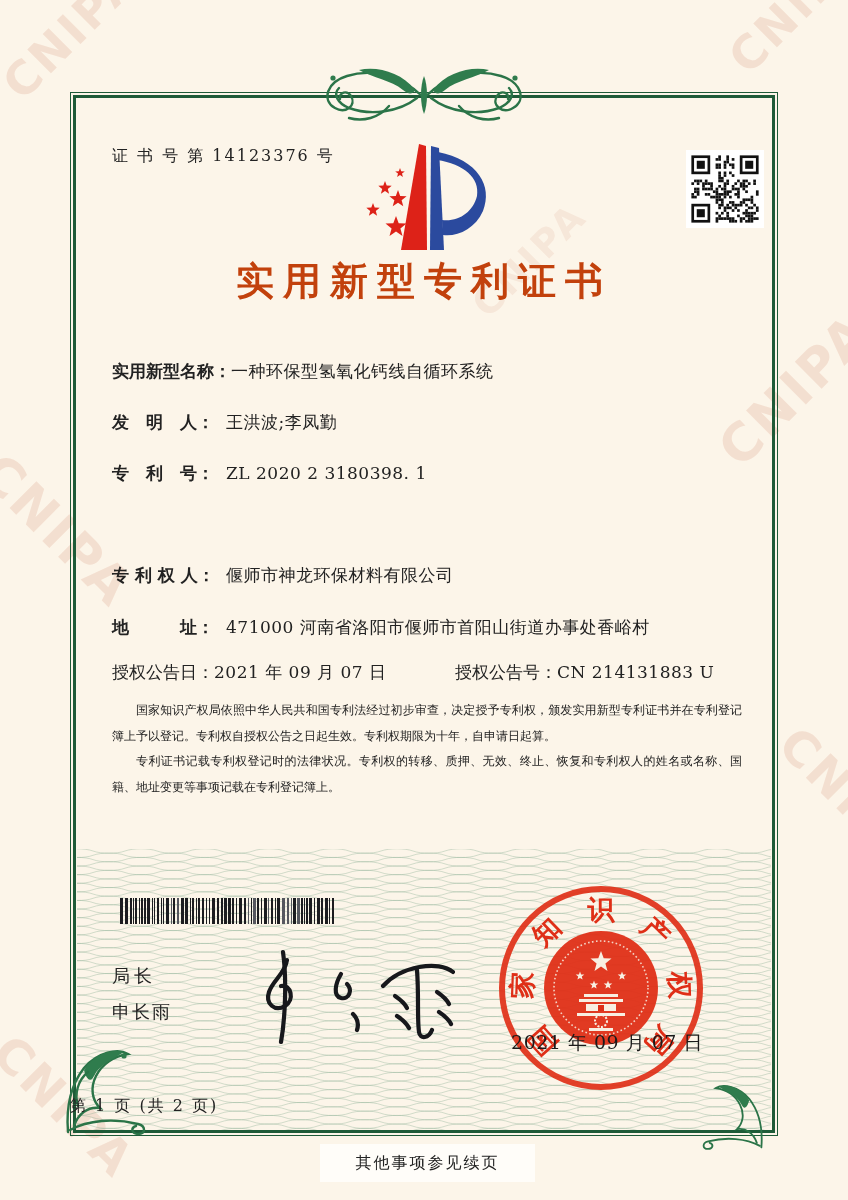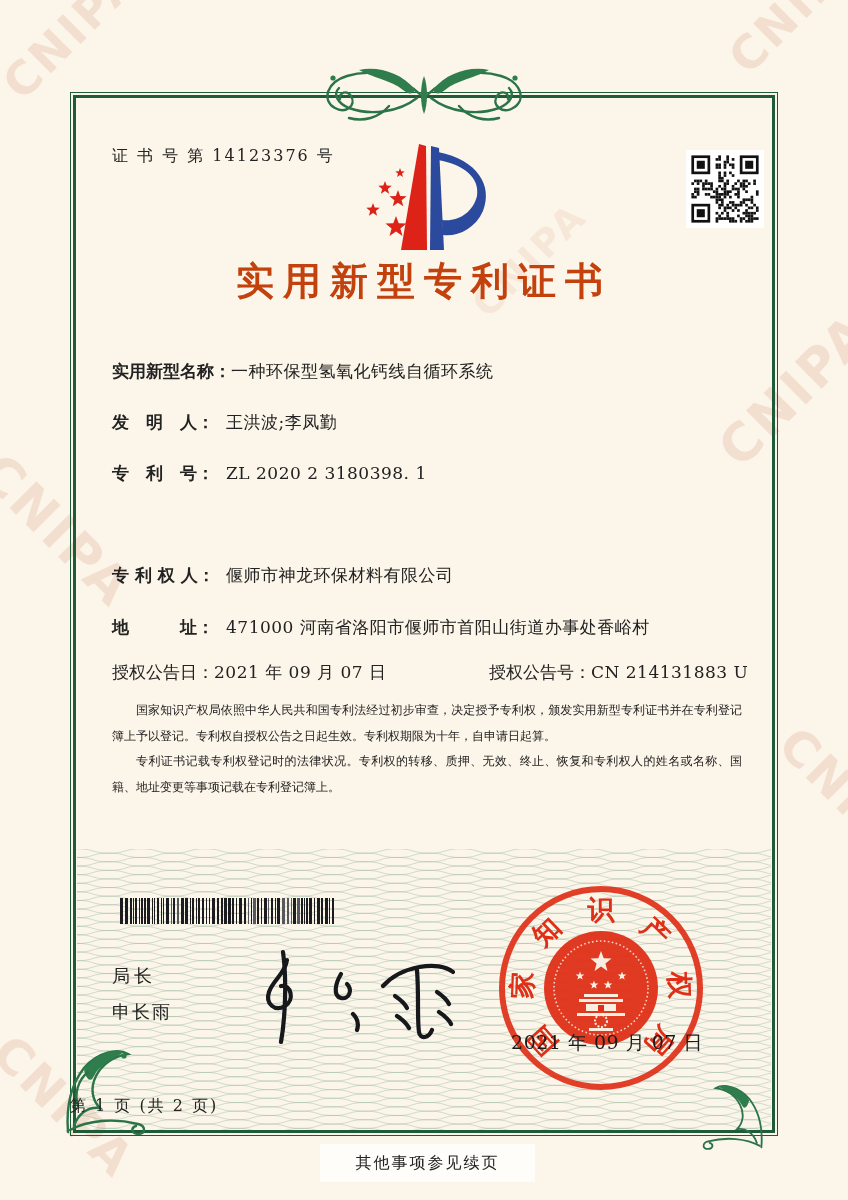--- a/index.html
+++ b/index.html
@@ -17,21 +17,21 @@
   .orn-s{stroke:#2b7448;stroke-width:2.4;fill:none;stroke-linecap:round;}
   .orn-f{fill:#2f7c4d;}
   .cert-no{position:absolute;left:112px;top:146px;font-size:16px;letter-spacing:2px;z-index:4;}
   #logo{position:absolute;left:330px;top:138px;width:170px;height:120px;z-index:4;}
   #qr{position:absolute;left:686px;top:150px;width:78px;height:78px;z-index:4;background:#fff;}
   .title{position:absolute;left:70px;top:256px;width:708px;text-align:center;font-size:38px;
       font-weight:bold;letter-spacing:9px;color:#c2410c;z-index:4;}
   .field-row{position:absolute;left:112px;width:640px;font-size:17px;z-index:4;white-space:nowrap;}
   .flabel{display:inline-block;min-width:114px;font-weight:bold;}
   .fvalue{letter-spacing:.5px;}
-  .grant-second{position:absolute;left:343px;top:0;margin-left:34px;}
+  .grant-second{position:absolute;left:343px;top:0;}
   .paras{position:absolute;left:112px;top:698px;width:630px;z-index:4;}
   .paras p{margin:0;text-indent:2em;font-size:12px;line-height:25.5px;text-align:justify;}
   #barcode{position:absolute;left:120px;top:898px;width:226px;height:26px;display:flex;
       align-items:stretch;z-index:4;}
   #barcode i{display:block;background:#1c1c20;height:100%;}
   .director-title{position:absolute;left:112px;top:964px;font-size:18px;letter-spacing:4px;z-index:4;}
   .director-name{position:absolute;left:112px;top:1000px;font-size:18px;letter-spacing:2px;z-index:4;}
   #signature{position:absolute;left:225px;top:940px;width:230px;height:108px;z-index:4;}
   #signature path{stroke:#17181c;stroke-width:4.2;fill:none;stroke-linecap:round;stroke-linejoin:round;}
   #seal{position:absolute;left:496px;top:883px;width:210px;height:210px;z-index:4;}

